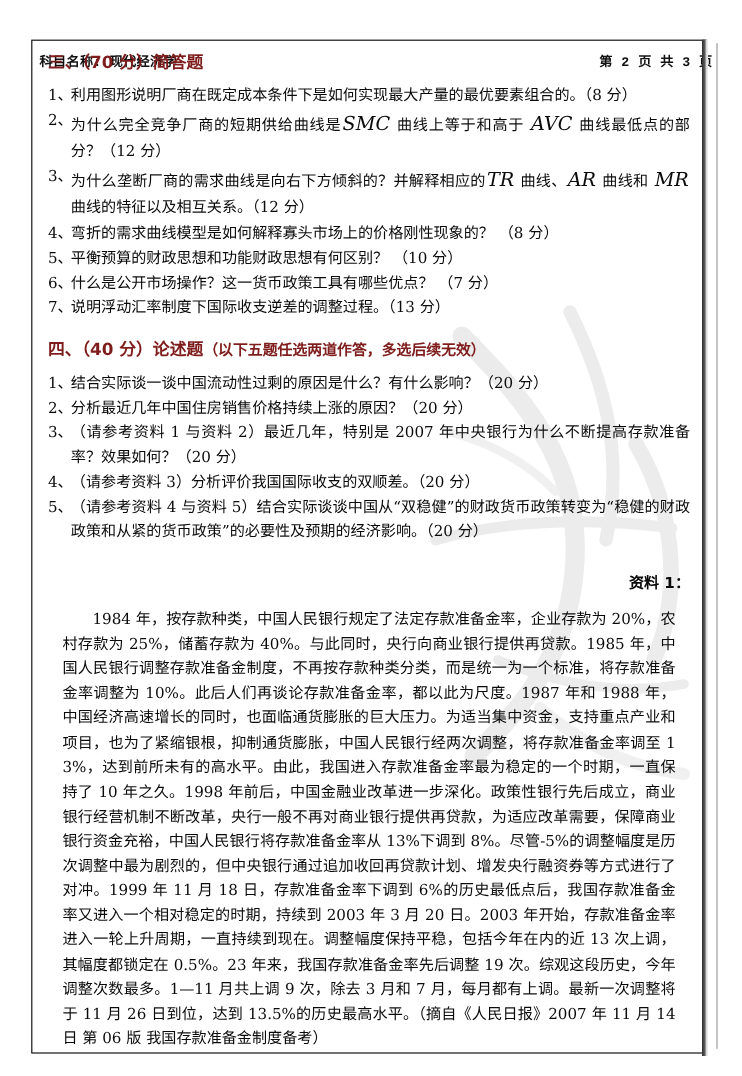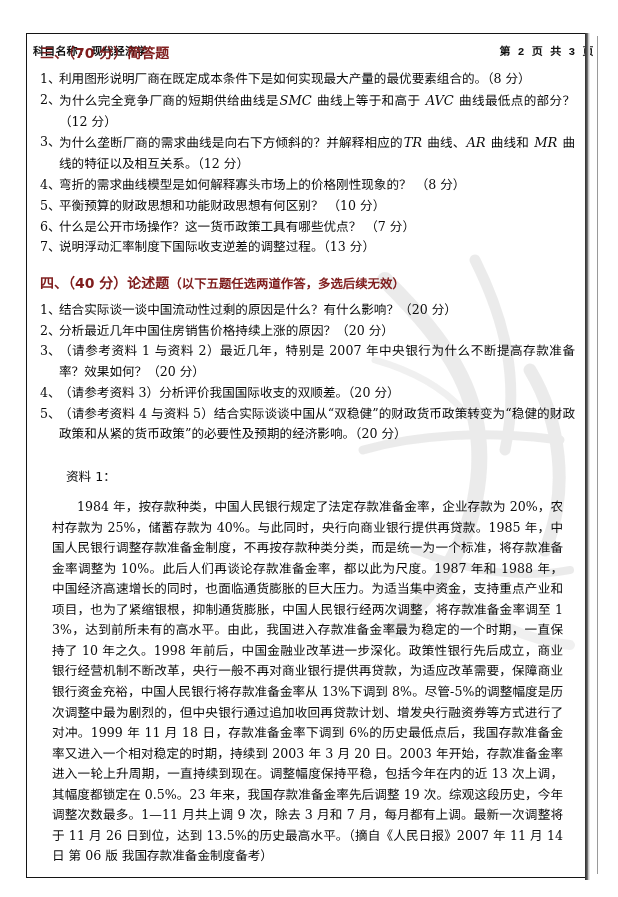--- a/index.html
+++ b/index.html
@@ -123,34 +123,35 @@
   ol.qlist li .marker {
     position: absolute;
     left: 0;
     top: 0;
     width: 19px;
     text-align: left;
   }
   em.mathit {
     font-family: "DejaVu Serif", "Liberation Serif", serif;
     font-style: italic;
-    font-size: 13px;
+    font-size: 16px;
     padding: 0 1px;
   }
 
   
   .material {
     margin-top: 22px;
   }
   .material-title {
     font-family: "DejaVu Sans", "Liberation Sans", sans-serif;
-    font-weight: normal;
+    font-weight: bold;
     font-size: 12.6px;
     margin: 0 0 3px 0;
     padding-left: 26px;
+    text-align: right;
   }
   .material-body {
     font-size: 12.6px;
     line-height: 1.63;
     margin: 12px;
     text-indent: 25px;
     text-align: justify;
     text-justify: inter-ideograph;
     word-break: break-all;
   }

